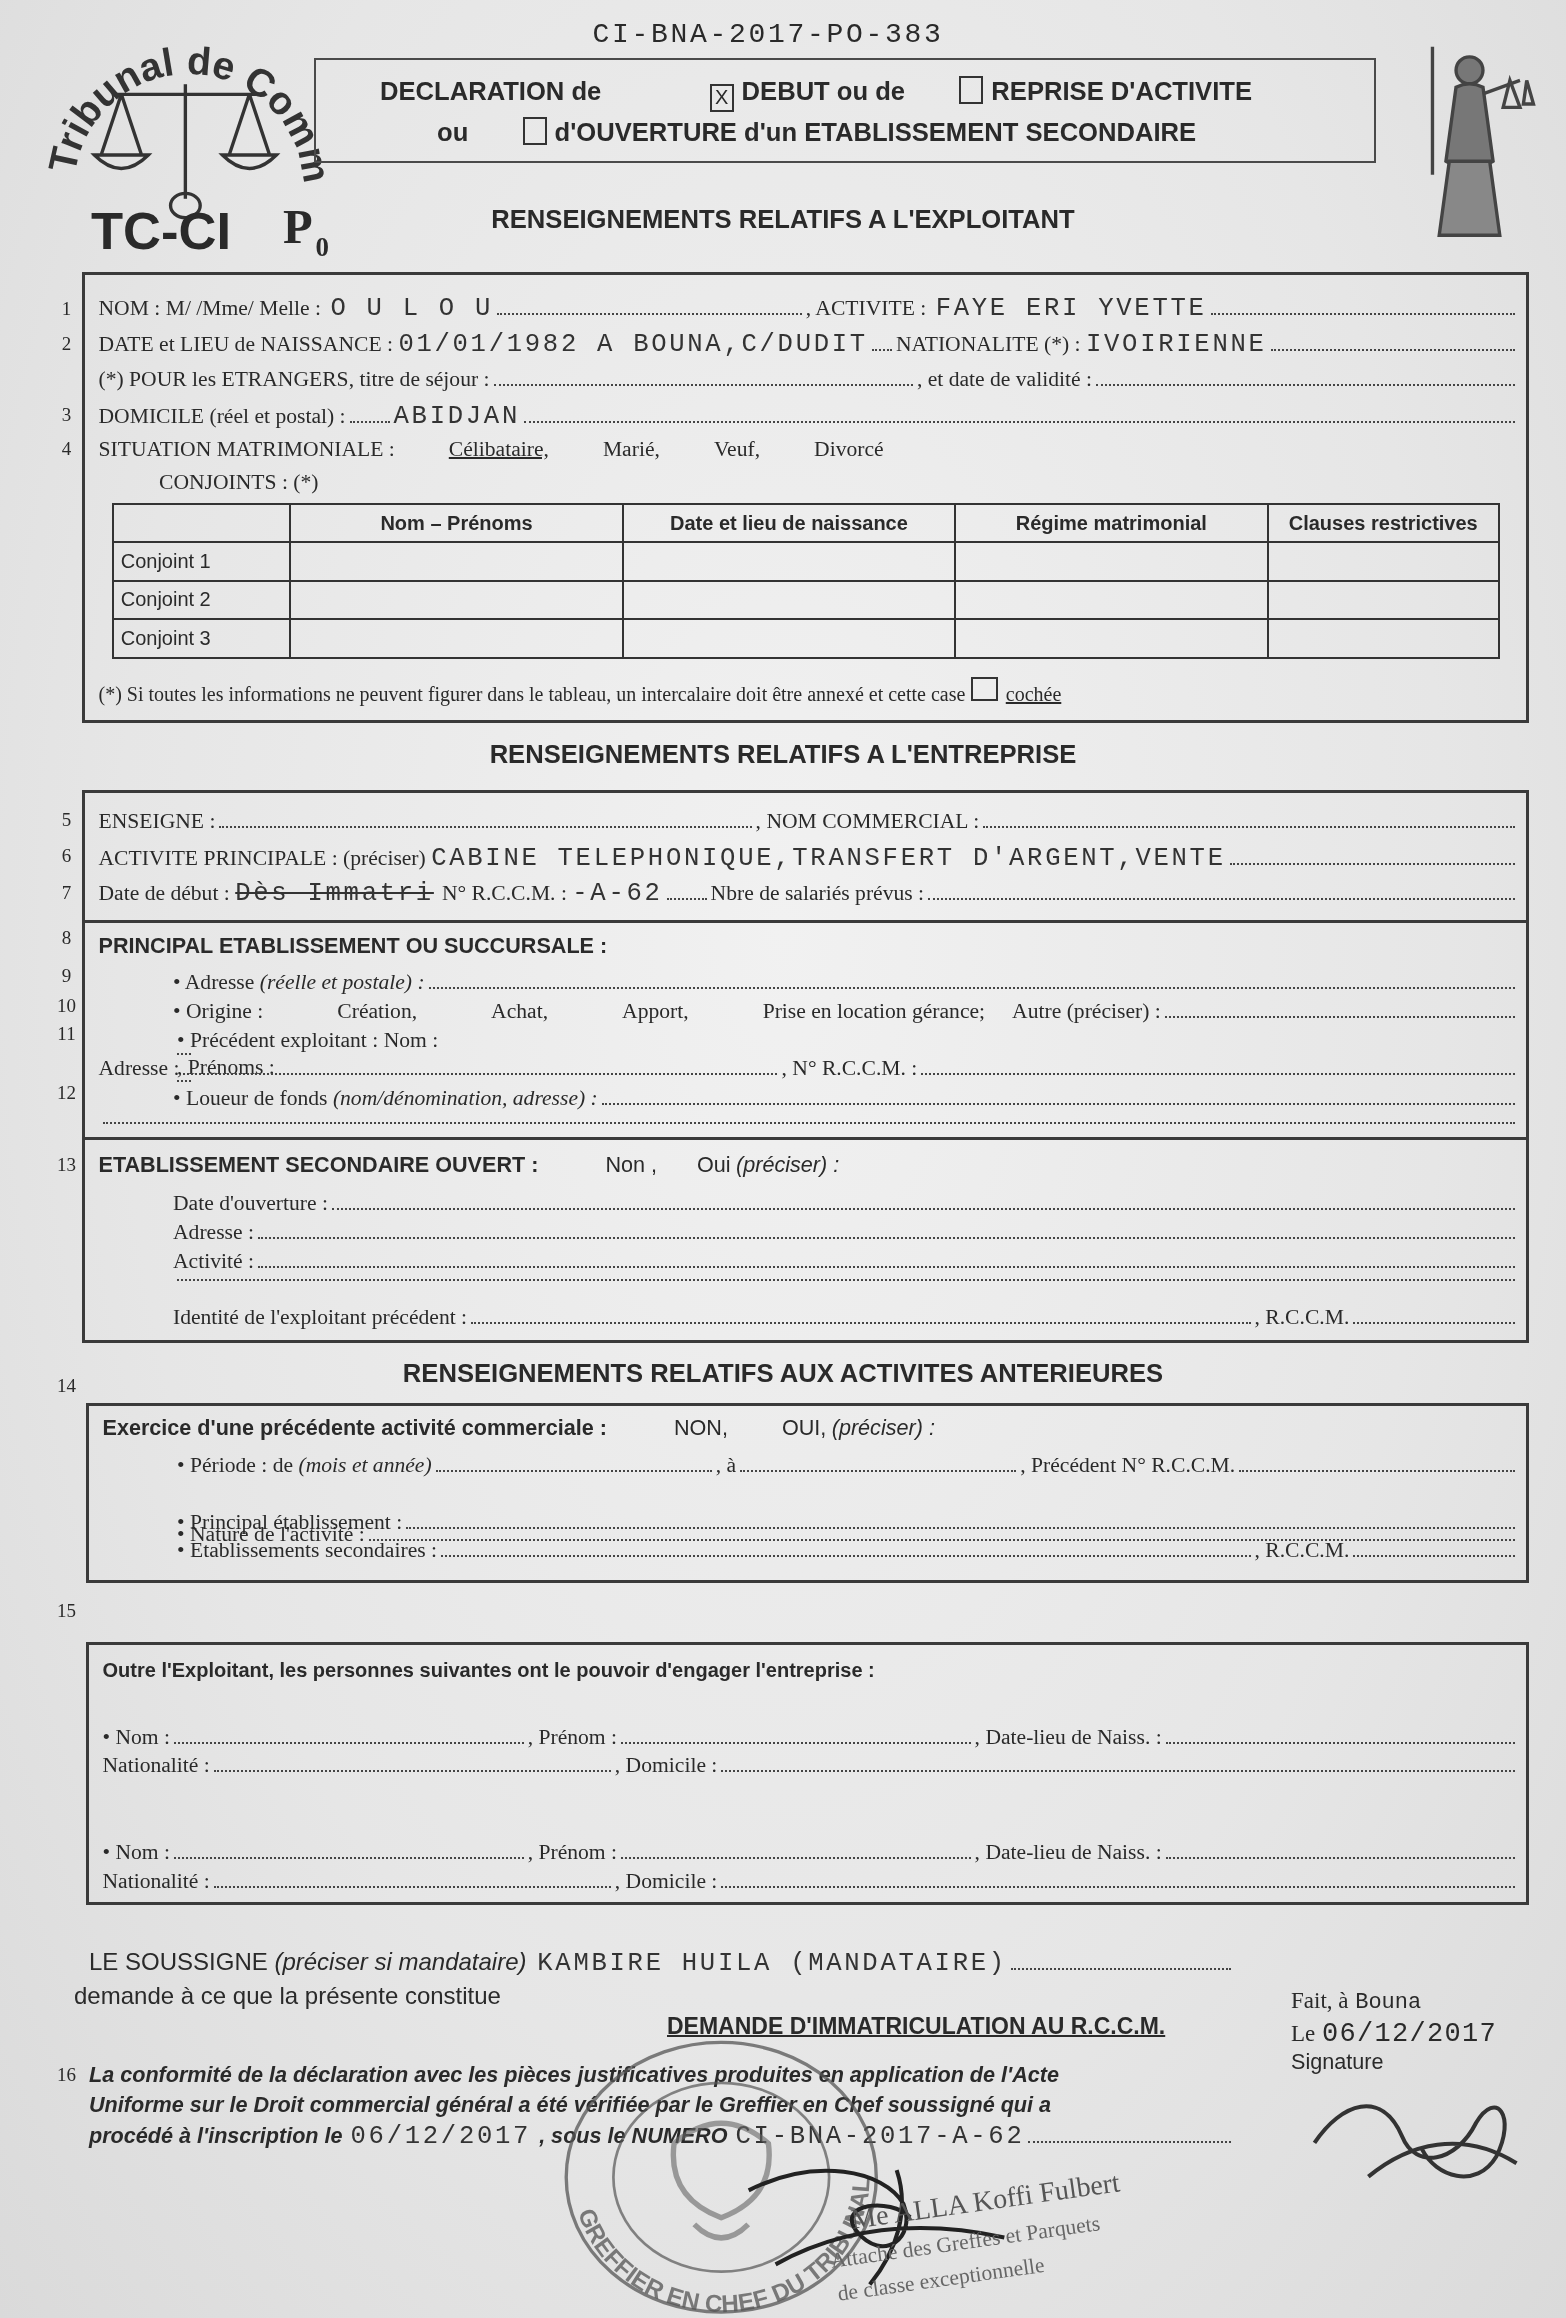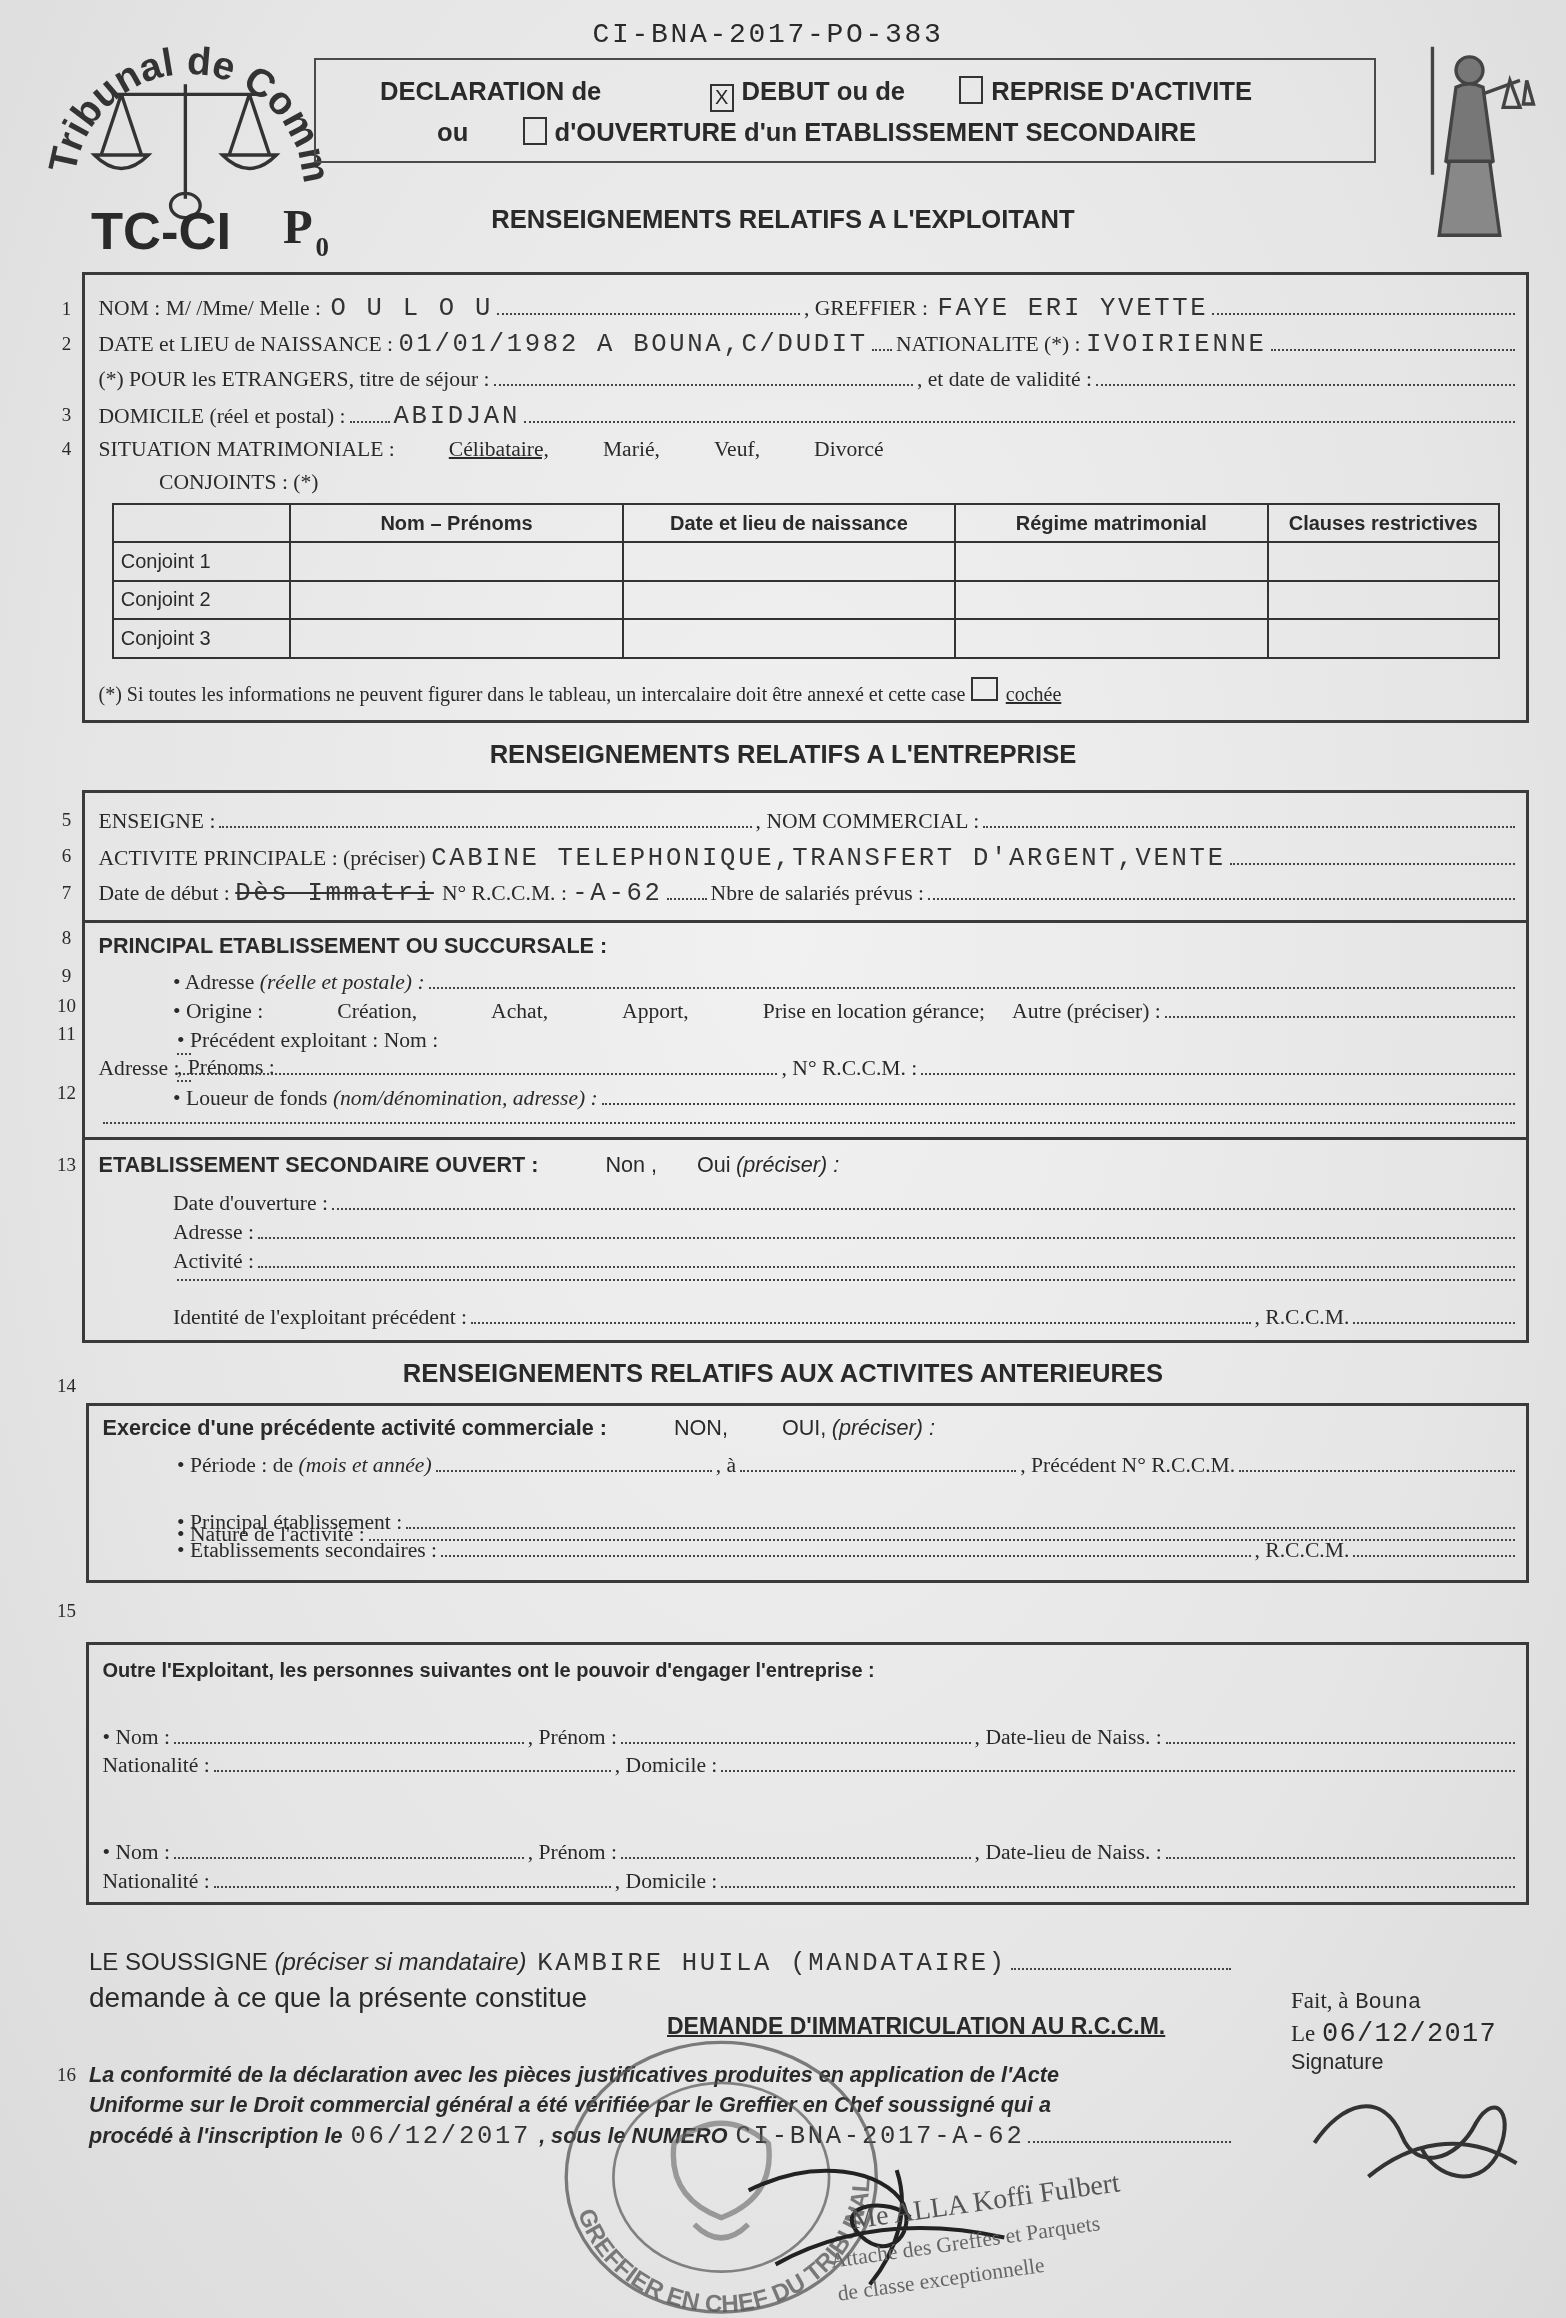--- a/index.html
+++ b/index.html
@@ -92,21 +92,21 @@
   <div class="num" style="left:53px; top:298px;">1</div>
   <div class="num" style="left:53px; top:333px;">2</div>
   <div class="num" style="left:53px; top:404px;">3</div>
   <div class="num" style="left:53px; top:438px;">4</div>
 
   <div class="box" style="left:82px; top:272px; width:1441px; height:445px;">
     <div class="row" style="left:13.5px; top:19px; right:6.7px;">
       <span>NOM : M/ /Mme/ Melle :</span>
       <span class="fill" style="margin-left:9.4px;">O U L O U</span>
       <span class="dots"></span>
-      <span>, GREFFIER :</span>
+      <span>, ACTIVITE :</span>
       <span class="fill" style="margin-left:9.4px;">FAYE ERI YVETTE</span>
       <span class="dots"></span>
     </div>
     <div class="row" style="left:13.5px; top:55px; right:6.7px;">
       <span>DATE et LIEU de NAISSANCE :</span>
       <span class="fill" style="margin-left:5.4px;">01/01/1982 A BOUNA,C/DUDIT</span>
       <span class="dots" style="flex:0 0 20px;"></span>
       <span>NATIONALITE (*) :</span>
       <span class="fill" style="margin-left:5.4px;">IVOIRIENNE</span>
       <span class="dots"></span>
@@ -339,21 +339,21 @@
       <span class="dots" style="flex:2;"></span>
     </div>
   </div>
 
   <div class="row sans" style="left:89px; top:1948px; width:1146px; font-size:24px;">
     <span>LE SOUSSIGNE</span>
     <span class="it" style="margin-left:6.7px;">(préciser si mandataire)</span>
     <span class="fill" style="margin-left:10.8px;">KAMBIRE HUILA (MANDATAIRE)</span>
     <span class="dots"></span>
   </div>
-  <div class="row sans" style="left:89px; top:1982px; font-size:28px;">demande à ce que la présente constitue</div>
+  <div class="row sans" style="left:74px; top:1982px; font-size:24px;">demande à ce que la présente constitue</div>
   <div class="row sans bold" style="left:667px; top:2013px; font-size:23px; text-decoration:underline; text-decoration-thickness:2px;">DEMANDE D'IMMATRICULATION AU R.C.C.M.</div>
 
   <div class="row" style="left:1291px; top:1988px; font-size:23px;">
     <span>Fait, à</span>
     <span class="mono" style="margin-left:6.7px; font-size:22px;">Bouna</span>
   </div>
   <div class="row" style="left:1291px; top:2019px; font-size:23px;">
     <span>Le</span>
     <span class="mono" style="margin-left:6.7px; font-size:27px; letter-spacing:1.3px;">06/12/2017</span>
   </div>

